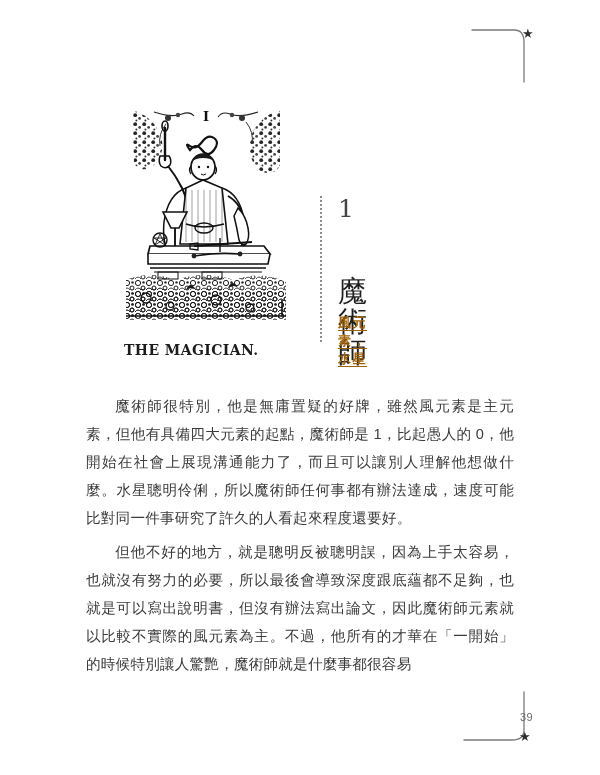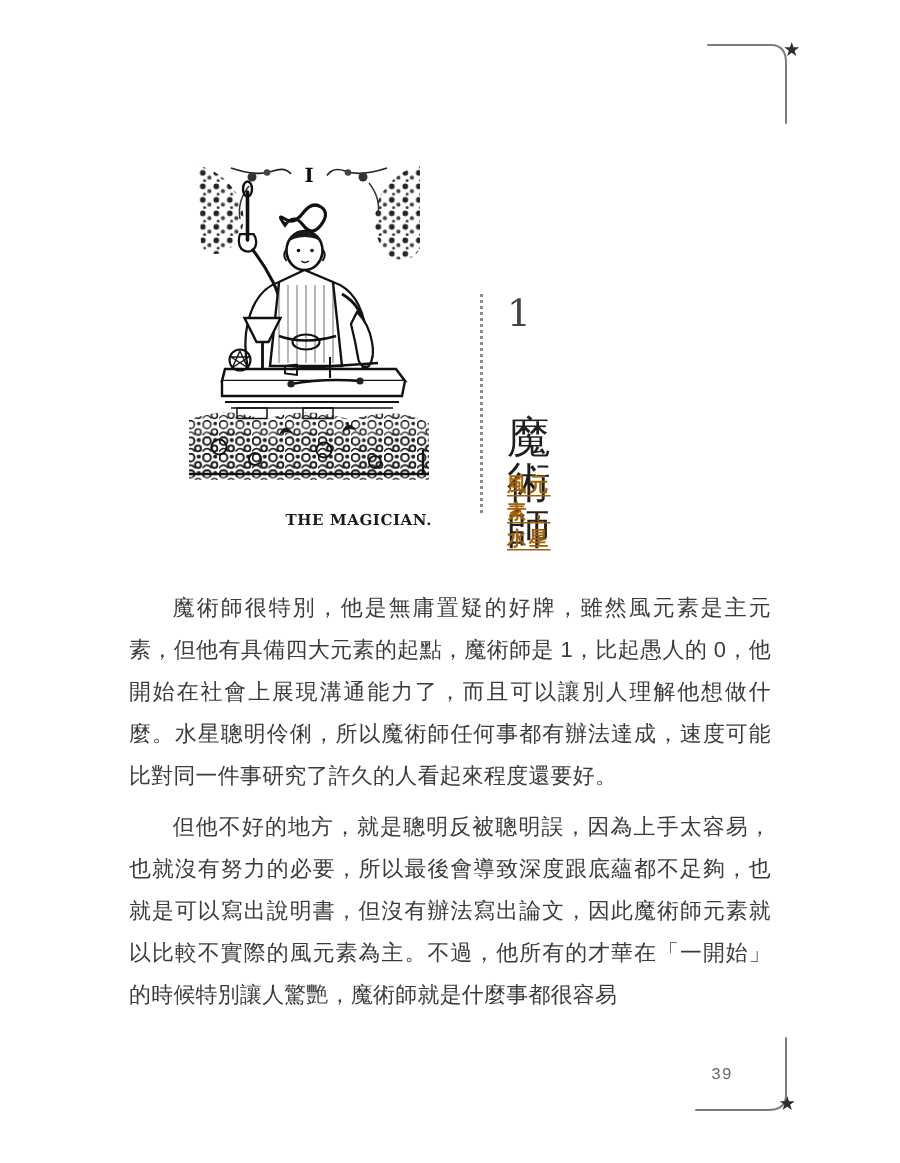--- a/index.html
+++ b/index.html
@@ -38,47 +38,47 @@
     font-size: 13px;
     line-height: 1;
     font-family: "DejaVu Sans", sans-serif;
   }
   .star-tr { top: 27px; left: 522px; }
   .star-br { top: 730px; left: 519px; }
 
   .page-number {
     position: absolute;
     top: 711px;
-    left: 474px;
+    left: 520px;
     font-size: 11px;
     color: #6a6a6a;
-    font-family: Liberation Mono, monospace;
+    font-family: Liberation Sans, sans-serif;
     letter-spacing: 0.5px;
   }
 
   
   .card-block {
     position: absolute;
     top: 104px;
     left: 124px;
     width: 164px;
   }
   .card-art {
     width: 164px;
     height: 232px;
     position: relative;
     background: #ffffff;
   }
   .card-art svg { display: block; }
   .card-caption {
     margin-top: 6px;
-    text-align: right;
+    text-align: left;
     font-family: "DejaVu Serif", "Liberation Serif", serif;
     font-weight: bold;
-    font-size: 10px;
+    font-size: 14px;
     letter-spacing: 0.4px;
     color: #1c1c1c;
   }
 
   
   .heading-block {
     position: absolute;
     top: 196px;
     left: 320px;
     height: 146px;

